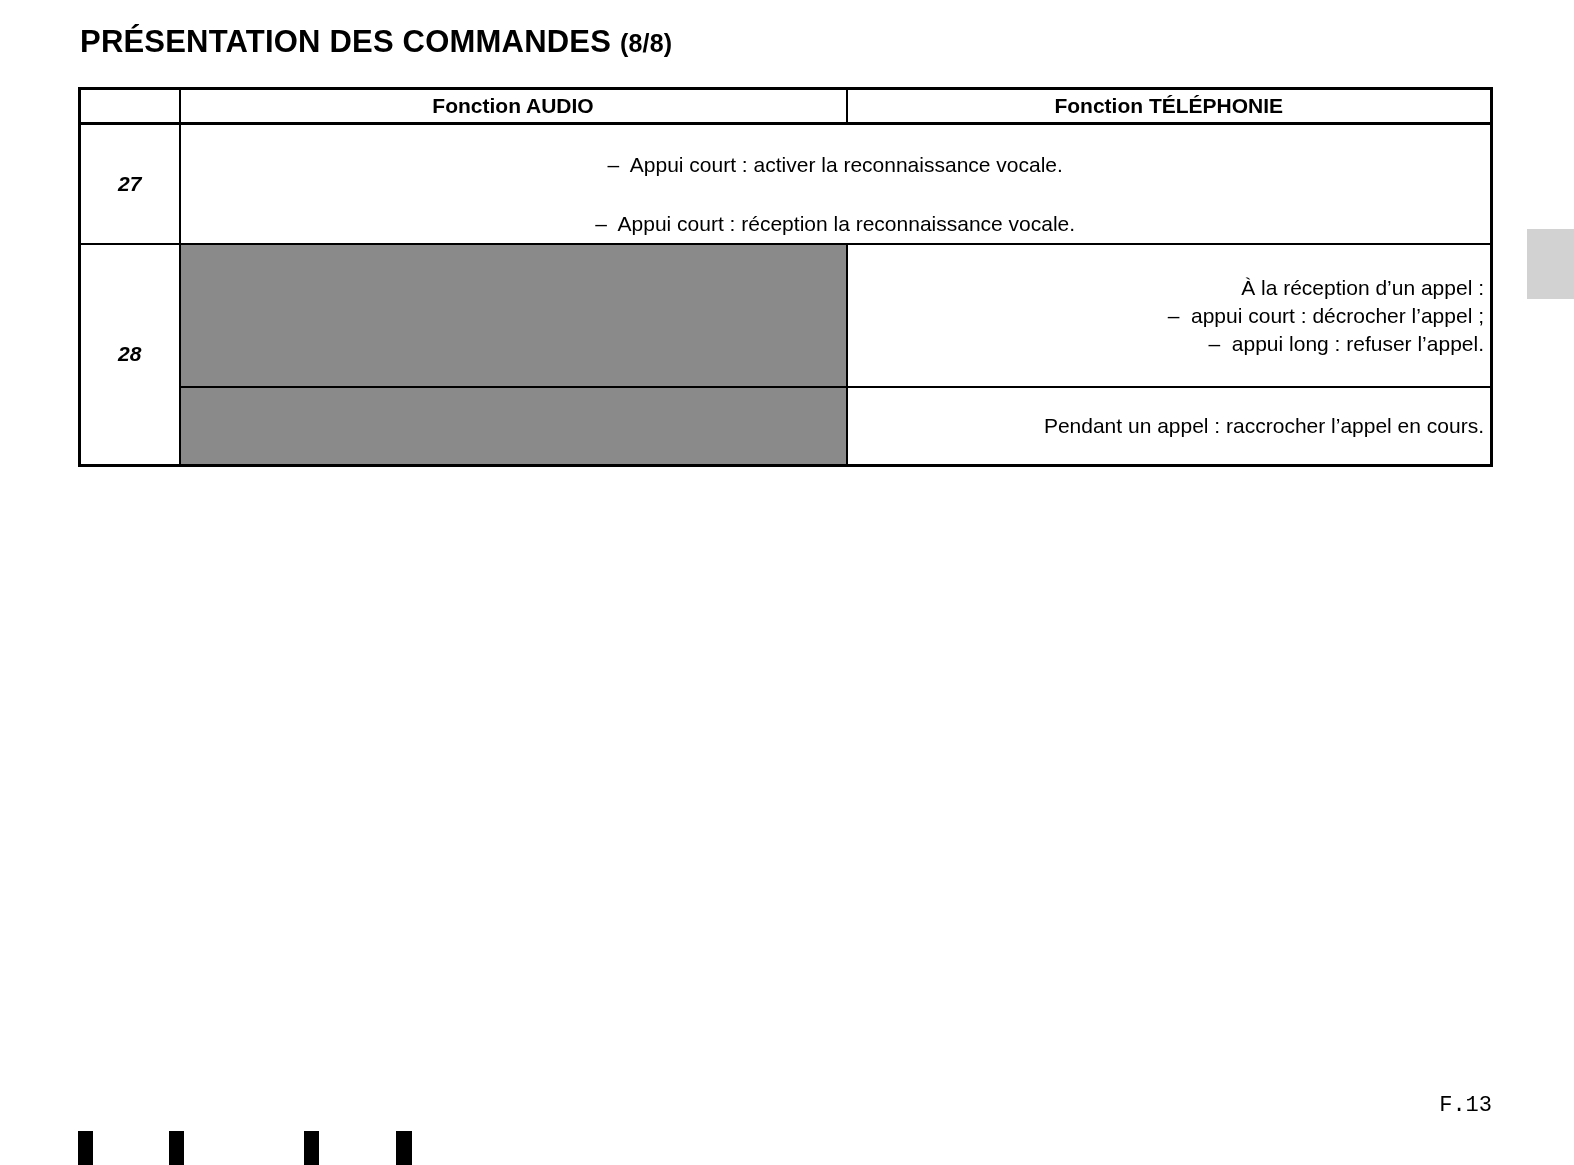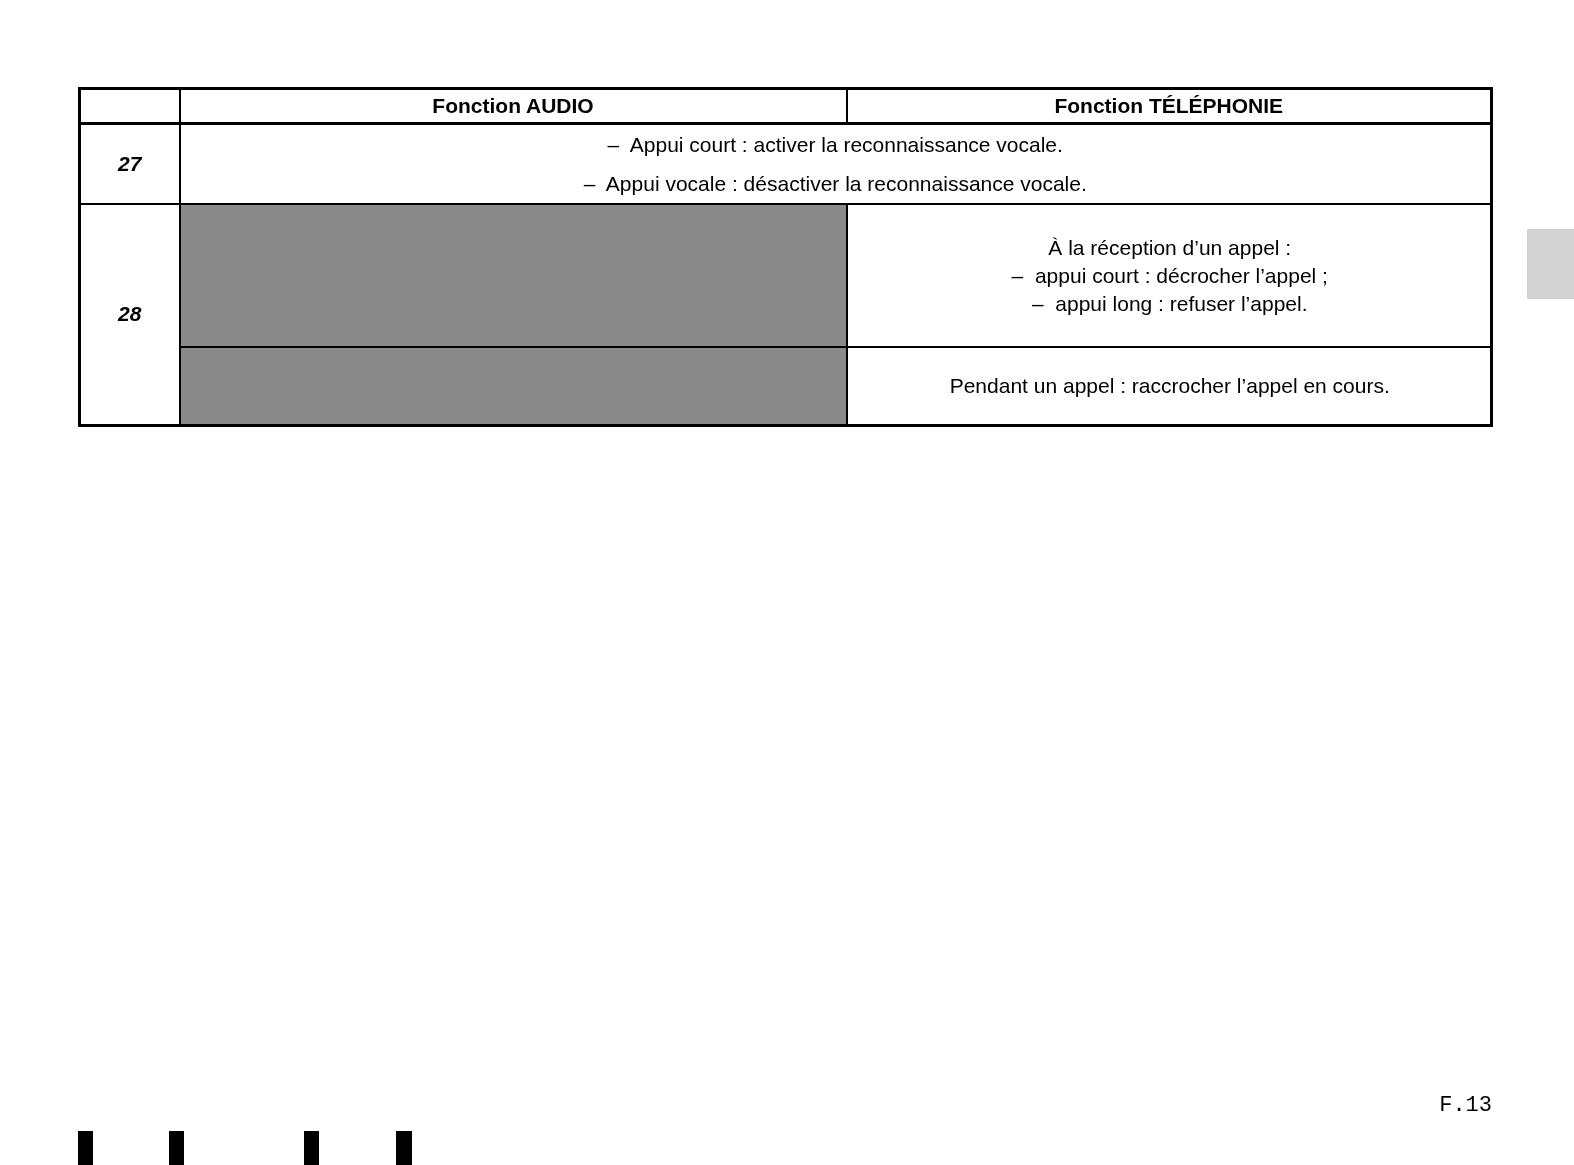--- a/index.html
+++ b/index.html
@@ -64,28 +64,29 @@
     font-size: 22px;
   }
 
   .merged-cell {
     height: 79px;
     text-align: center;
   }
   .merged-cell .cell-line {
     line-height: 39px;
     white-space: pre-wrap;
+    margin-top: 20px;
   }
 
   .grayed-cell { height: 100%; }
   tr.row-28a .grayed-cell, tr.row-28a .phone-cell { height: 143px; }
   tr.row-28b .grayed-cell, tr.row-28b .phone-cell { height: 78px; margin-top: 16px; }
 
   .phone-cell {
-    text-align: center;
+    text-align: right;
     padding-left: 8px;
     padding-right: 6px;
   }
   .phone-cell .cell-line {
     line-height: 28px;
     white-space: pre-wrap;
   }
 
   .side-tab {
     position: absolute;
@@ -111,38 +112,41 @@
   .print-mark.m1 { left: 78px;  width: 15px; }
   .print-mark.m2 { left: 169px; width: 15px; }
   .print-mark.m3 { left: 304px; width: 15px; }
   .print-mark.m4 { left: 396px; width: 16px; }
 </style>
 </head>
 <body>
 
 <div class="page">
 
+  <div class="doc-title">
+    <span>PRÉSENTATION DES COMMANDES </span><span class="title-suffix">(8/8)</span>
+  </div>
 
   <table class="commands-table">
     <colgroup>
       <col class="col-num">
       <col class="col-audio">
       <col class="col-phone">
     </colgroup>
     <tbody>
         <tr class="header-row">
       <td class="header-cell"></td>
       <th class="header-cell">Fonction AUDIO</th>
       <th class="header-cell">Fonction TÉLÉPHONIE</th>
     </tr>
     <tr>
       <td class="num-cell">27</td>
       <td class="merged-cell" colspan="2">
         <div class="cell-line">–  Appui court : activer la reconnaissance vocale.</div>
-        <div class="cell-line">–  Appui vocale : désactiver la reconnaissance vocale.</div>
+        <div class="cell-line">–  Appui court : réception la reconnaissance vocale.</div>
       </td>
     </tr>
     <tr class="row-28a">
       <td class="num-cell" rowspan="2">28</td>
       <td class="grayed-cell" style="background-color: rgb(138, 138, 138);"></td>
       <td class="phone-cell">
         <div class="cell-line">À la réception d’un appel :</div>
         <div class="cell-line">–  appui court : décrocher l’appel ;</div>
         <div class="cell-line">–  appui long : refuser l’appel.</div>
       </td>

